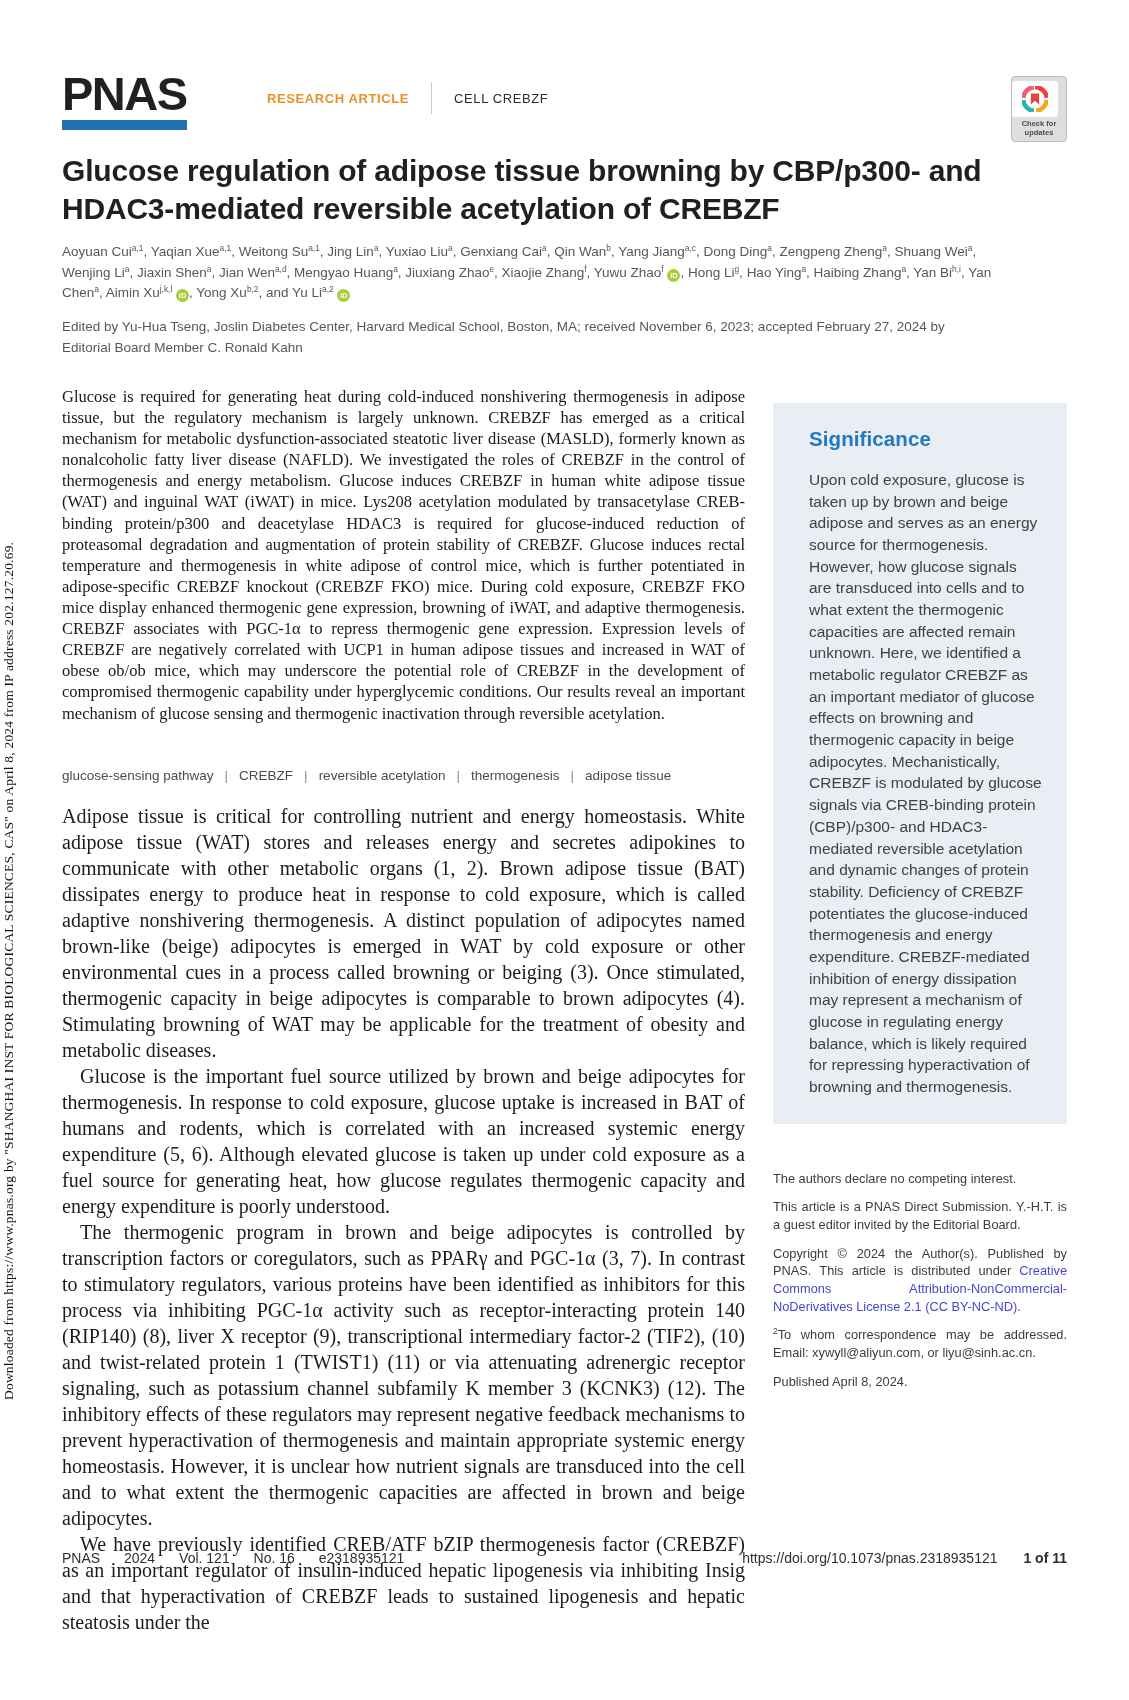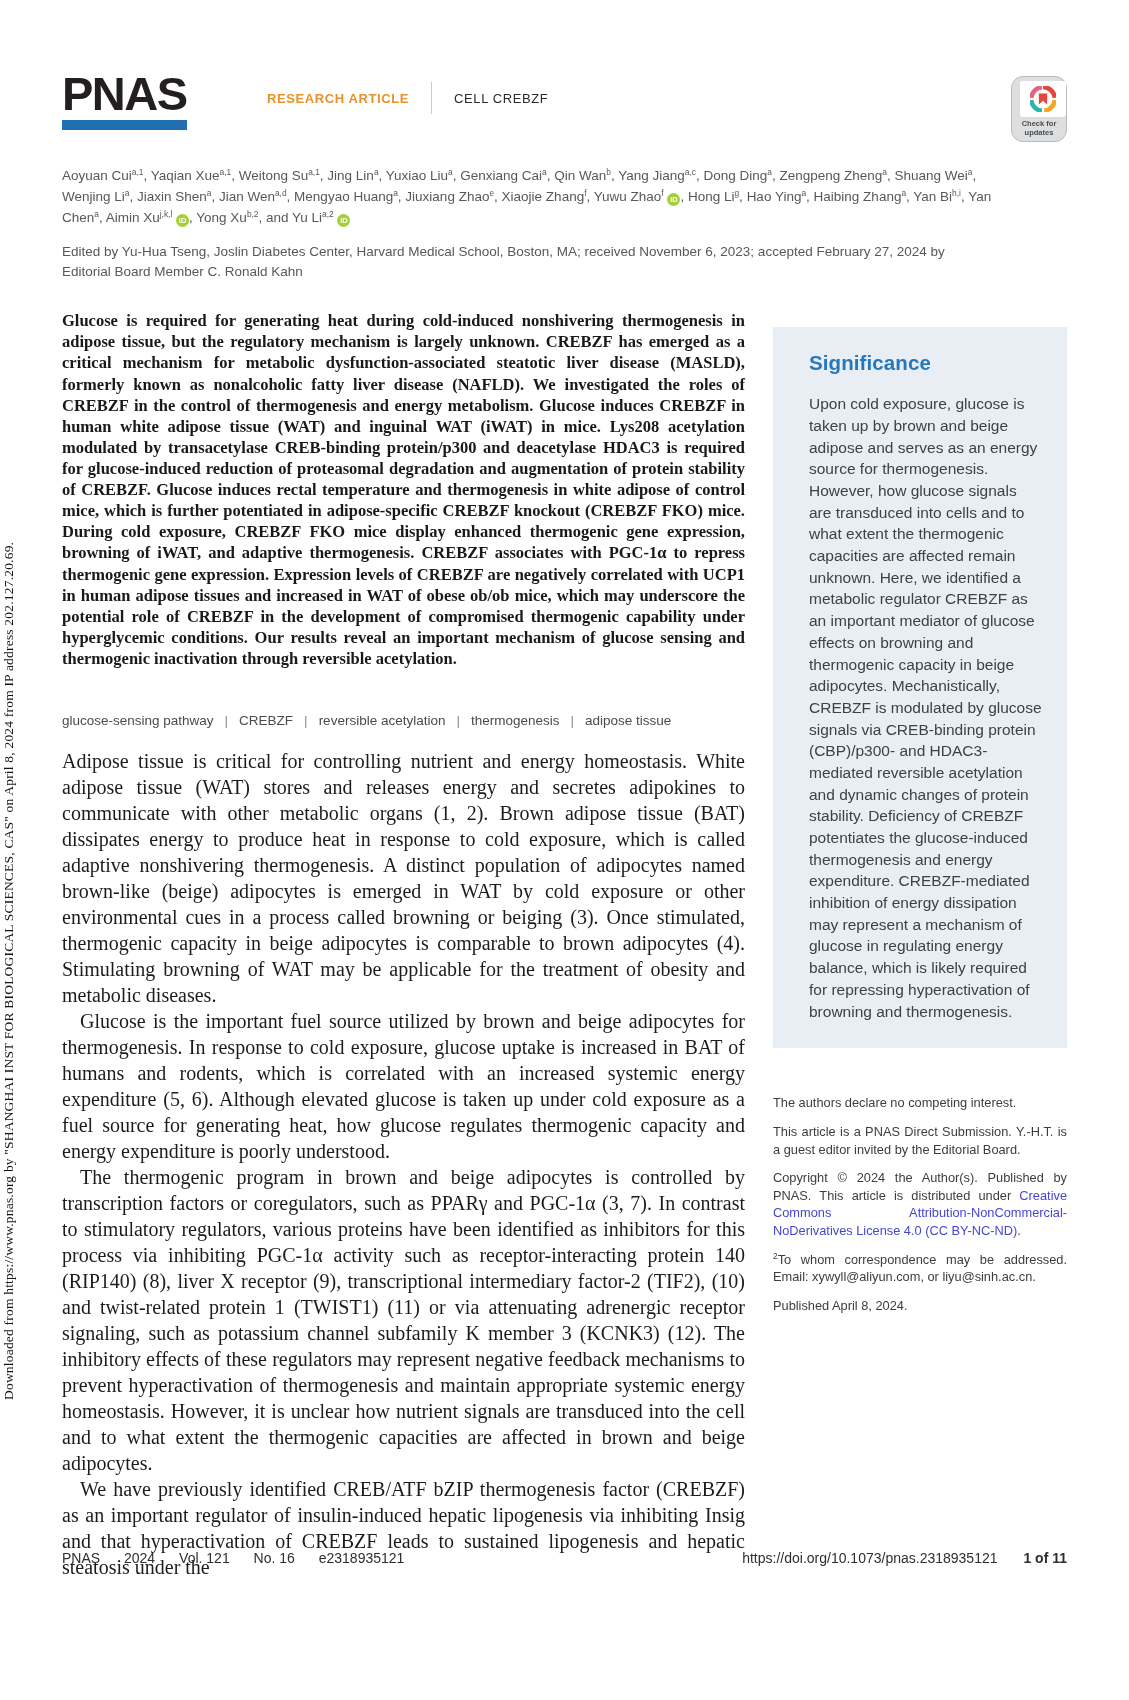--- a/index.html
+++ b/index.html
@@ -35,22 +35,22 @@
     display:inline-flex;align-items:center;margin-left:52px;height:52px;vertical-align:top;
   }
   .article-type{
     color:var(--article-type-orange);font-weight:700;font-size:13px;letter-spacing:0.6px;padding-left:24px;
   }
   .meta-divider{width:1px;height:32px;background:#c9cacc;margin:0 22px;}
   .section-label{color:#2b2b2b;font-size:13px;letter-spacing:0.6px;}
   
   .badge{
     position:absolute;right:0;top:4px;width:56px;height:66px;
-    background:#dcdee0;border:1px solid #b9bbbe;border-radius:12px;
-    display:flex;flex-direction:column;align-items:flex-end;padding-top:4px;cursor:pointer;
+    background:#dcdee0;border:1px solid #b9bbbe;border-radius:4px;
+    display:flex;flex-direction:column;align-items:flex-start;padding-top:4px;cursor:pointer;
   }
   .badge-icon-wrap{
     width:46px;height:36px;background:#ffffff;border-radius:3px;
     display:flex;align-items:center;justify-content:center;
   }
   .badge-label{
     font-size:7.5px;line-height:1.15;color:#4a4b4d;text-align:center;margin-top:3px;font-weight:600;
   }
   
   .content{position:absolute;left:62px;top:152px;width:1005px;}
@@ -68,21 +68,21 @@
     text-align:center;line-height:13px;vertical-align:-1px;cursor:pointer;
   }
   .edited-by{
     margin-top:13px;font-size:13.5px;line-height:1.5;color:#57585a;max-width:935px;
   }
   
   .two-col{display:flex;gap:28px;margin-top:20px;align-items:flex-start;}
   .col-left{width:683px;}
   .col-right{width:294px;}
   .abstract{
-    font-family:"Liberation Serif",serif;font-weight:700;font-size:16.5px;
+    font-family:"Liberation Serif",serif;font-weight:400;font-size:16.5px;
     line-height:1.28;text-align:justify;color:#191919;margin-top:8px;
   }
   .keywords{margin-top:44px;font-size:13.5px;color:#4a4b4d;}
   .kw-sep{margin:0 11px;color:#8a8b8d;}
   .body-text{
     margin-top:20px;font-family:"Liberation Serif",serif;font-size:20px;
     line-height:1.3;text-align:justify;color:#1c1c1c;
   }
   .body-text p{margin:0;}
   .body-text p + p{text-indent:18px;}
@@ -138,20 +138,21 @@
         <path d="M11 22.9 A11 11 0 0 1 1.1 13" stroke="#2bb5ac" stroke-width="4.2" fill="none"></path>
         <path d="M1.1 11 A11 11 0 0 1 11 1.1" stroke="#e8627c" stroke-width="4.2" fill="none"></path>
         <path d="M8.2 7 h7.6 v10 l-3.8 -3.4 l-3.8 3.4 z" fill="#e8433c"></path>
       </svg>
     </div>
     <div class="badge-label">Check for updates</div>
   </div>
 </div>
 
 <div class="content">
+  <h1 class="title">Glucose regulation of adipose tissue browning by CBP/p300- and HDAC3-mediated reversible acetylation of CREBZF</h1>
   <div class="authors"><span>Aoyuan Cui<sup>a,1</sup>, </span><span>Yaqian Xue<sup>a,1</sup>, </span><span>Weitong Su<sup>a,1</sup>, </span><span>Jing Lin<sup>a</sup>, </span><span>Yuxiao Liu<sup>a</sup>, </span><span>Genxiang Cai<sup>a</sup>, </span><span>Qin Wan<sup>b</sup>, </span><span>Yang Jiang<sup>a,c</sup>, </span><span>Dong Ding<sup>a</sup>, </span><span>Zengpeng Zheng<sup>a</sup>, </span><span>Shuang Wei<sup>a</sup>, </span><span>Wenjing Li<sup>a</sup>, </span><span>Jiaxin Shen<sup>a</sup>, </span><span>Jian Wen<sup>a,d</sup>, </span><span>Mengyao Huang<sup>a</sup>, </span><span>Jiuxiang Zhao<sup>e</sup>, </span><span>Xiaojie Zhang<sup>f</sup>, </span><span>Yuwu Zhao<sup>f</sup>&nbsp;<span class="orcid">iD</span>, </span><span>Hong Li<sup>g</sup>, </span><span>Hao Ying<sup>a</sup>, </span><span>Haibing Zhang<sup>a</sup>, </span><span>Yan Bi<sup>h,i</sup>, </span><span>Yan Chen<sup>a</sup>, </span><span>Aimin Xu<sup>j,k,l</sup>&nbsp;<span class="orcid">iD</span>, </span><span>Yong Xu<sup>b,2</sup>, </span><span>and Yu Li<sup>a,2</sup>&nbsp;<span class="orcid">iD</span></span></div>
   <div class="edited-by">Edited by Yu-Hua Tseng, Joslin Diabetes Center, Harvard Medical School, Boston, MA; received November 6, 2023; accepted February 27, 2024 by Editorial Board Member C. Ronald Kahn</div>
 
   <div class="two-col">
     <div class="col-left">
       <div class="abstract">Glucose is required for generating heat during cold-induced nonshivering thermogenesis in adipose tissue, but the regulatory mechanism is largely unknown. CREBZF has emerged as a critical mechanism for metabolic dysfunction-associated steatotic liver disease (MASLD), formerly known as nonalcoholic fatty liver disease (NAFLD). We investigated the roles of CREBZF in the control of thermogenesis and energy metabolism. Glucose induces CREBZF in human white adipose tissue (WAT) and inguinal WAT (iWAT) in mice. Lys208 acetylation modulated by transacetylase CREB-binding protein/p300 and deacetylase HDAC3 is required for glucose-induced reduction of proteasomal degradation and augmentation of protein stability of CREBZF. Glucose induces rectal temperature and thermogenesis in white adipose of control mice, which is further potentiated in adipose-specific CREBZF knockout (CREBZF FKO) mice. During cold exposure, CREBZF FKO mice display enhanced thermogenic gene expression, browning of iWAT, and adaptive thermogenesis. CREBZF associates with PGC-1α to repress thermogenic gene expression. Expression levels of CREBZF are negatively correlated with UCP1 in human adipose tissues and increased in WAT of obese ob/ob mice, which may underscore the potential role of CREBZF in the development of compromised thermogenic capability under hyperglycemic conditions. Our results reveal an important mechanism of glucose sensing and thermogenic inactivation through reversible acetylation.</div>
       <div class="keywords"><span>glucose-sensing pathway</span><span class="kw-sep">|</span><span>CREBZF</span><span class="kw-sep">|</span><span>reversible acetylation</span><span class="kw-sep">|</span><span>thermogenesis</span><span class="kw-sep">|</span><span>adipose tissue</span></div>
       <div class="body-text">
           <p>Adipose tissue is critical for controlling nutrient and energy homeostasis. White adipose tissue (WAT) stores and releases energy and secretes adipokines to communicate with other metabolic organs (1, 2). Brown adipose tissue (BAT) dissipates energy to produce heat in response to cold exposure, which is called adaptive nonshivering thermogenesis. A distinct population of adipocytes named brown-like (beige) adipocytes is emerged in WAT by cold exposure or other environmental cues in a process called browning or beiging (3). Once stimulated, thermogenic capacity in beige adipocytes is comparable to brown adipocytes (4). Stimulating browning of WAT may be applicable for the treatment of obesity and metabolic diseases.</p>
           <p>Glucose is the important fuel source utilized by brown and beige adipocytes for thermogenesis. In response to cold exposure, glucose uptake is increased in BAT of humans and rodents, which is correlated with an increased systemic energy expenditure (5, 6). Although elevated glucose is taken up under cold exposure as a fuel source for generating heat, how glucose regulates thermogenic capacity and energy expenditure is poorly understood.</p>
@@ -160,21 +161,21 @@
         </div>
     </div>
     <div class="col-right">
       <div class="sig-box">
         <h2 class="sig-heading">Significance</h2>
         <p class="sig-text">Upon cold exposure, glucose is taken up by brown and beige adipose and serves as an energy source for thermogenesis. However, how glucose signals are transduced into cells and to what extent the thermogenic capacities are affected remain unknown. Here, we identified a metabolic regulator CREBZF as an important mediator of glucose effects on browning and thermogenic capacity in beige adipocytes. Mechanistically, CREBZF is modulated by glucose signals via CREB-binding protein (CBP)/p300- and HDAC3-mediated reversible acetylation and dynamic changes of protein stability. Deficiency of CREBZF potentiates the glucose-induced thermogenesis and energy expenditure. CREBZF-mediated inhibition of energy dissipation may represent a mechanism of glucose in regulating energy balance, which is likely required for repressing hyperactivation of browning and thermogenesis.</p>
       </div>
       <div class="footnotes">
           <p>The authors declare no competing interest.</p>
           <p>This article is a PNAS Direct Submission. Y.-H.T. is a guest editor invited by the Editorial Board.</p>
-          <p>Copyright © 2024 the Author(s). Published by PNAS. This article is distributed under <span class="link">Creative Commons Attribution-NonCommercial-NoDerivatives License 4.0 (CC BY-NC-ND)</span>.</p>
+          <p>Copyright © 2024 the Author(s). Published by PNAS. This article is distributed under <span class="link">Creative Commons Attribution-NonCommercial-NoDerivatives License 2.1 (CC BY-NC-ND)</span>.</p>
           <p><sup>2</sup>To whom correspondence may be addressed. Email: xywyll@aliyun.com, or liyu@sinh.ac.cn.</p>
           <p>Published April 8, 2024.</p>
         </div>
     </div>
   </div>
 </div>
 
 <div class="footer">
   <div class="left">
     <span class="seg">PNAS</span>

